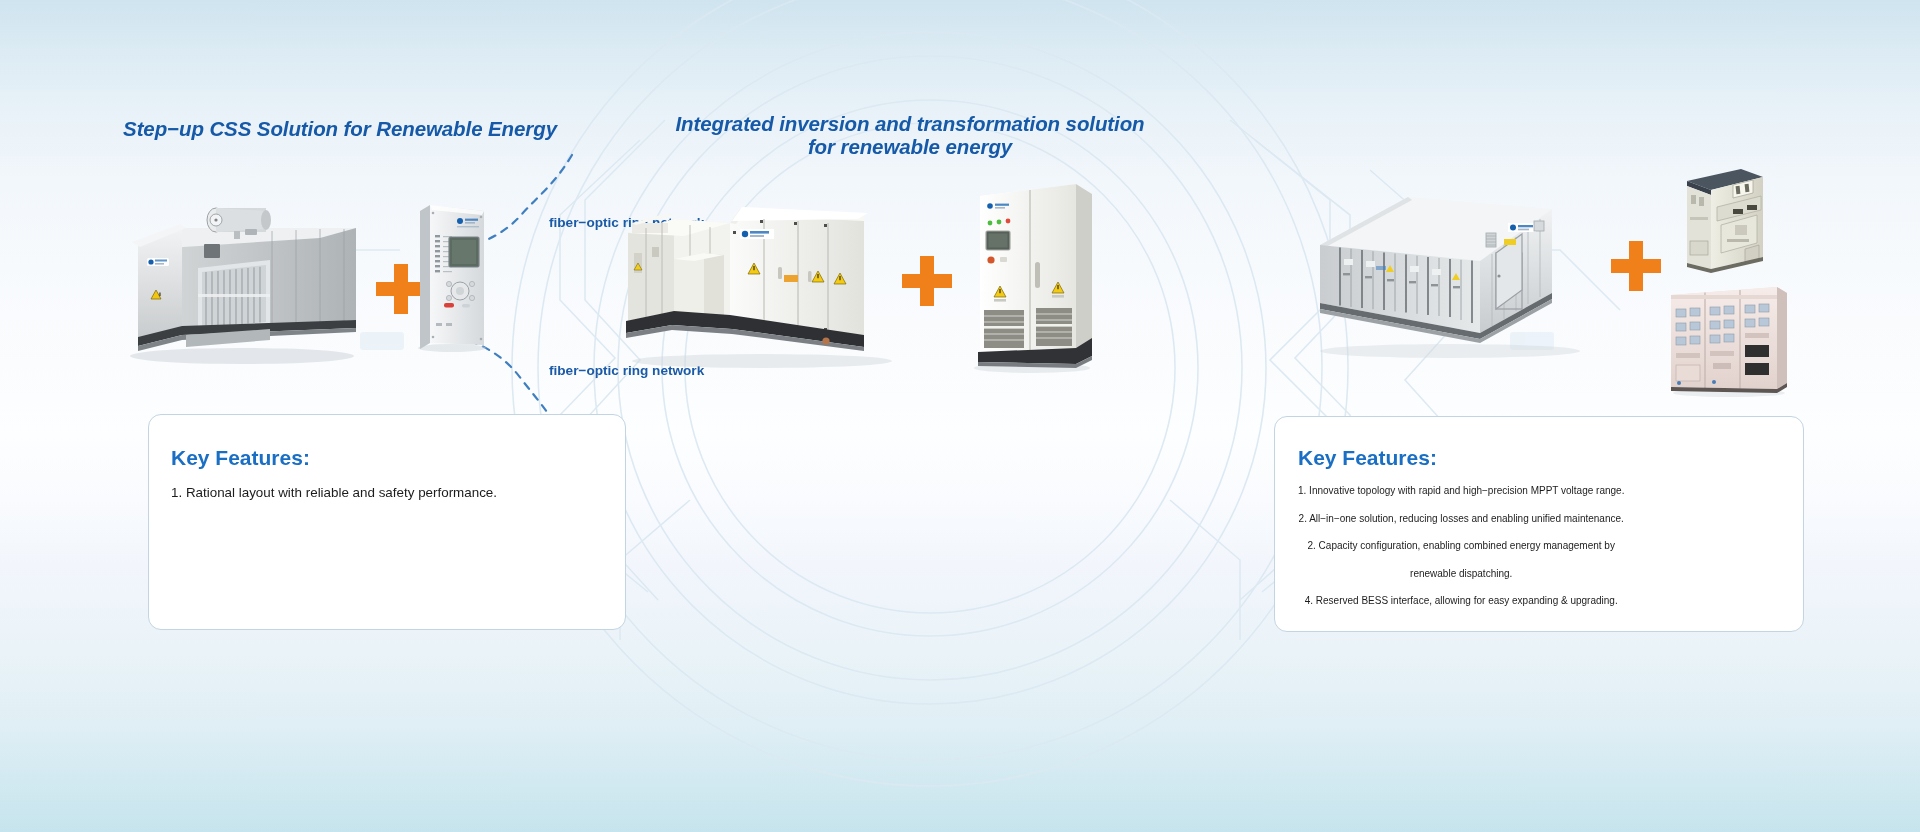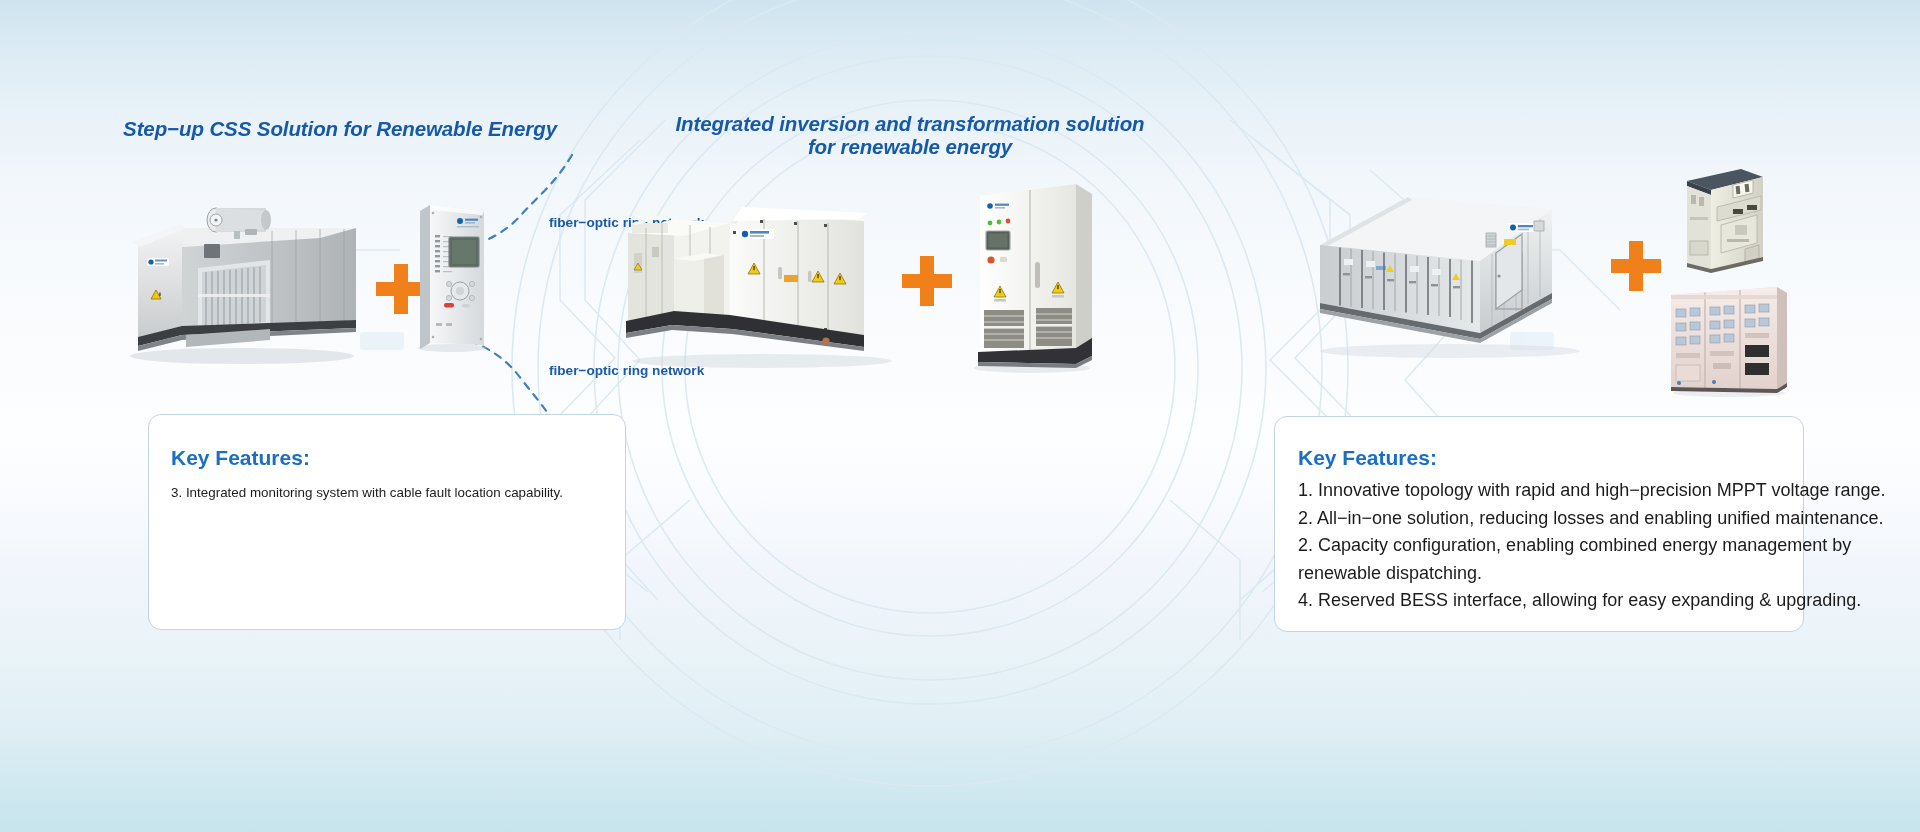--- a/index.html
+++ b/index.html
@@ -77,21 +77,21 @@
 
   .kf-list{
     position:absolute;
     color:#1c1c1c;
     font-size:13.4px;
     line-height:27px;
     margin:0;padding:0;list-style:none;
     white-space:nowrap;
   }
   #card1 .kf-list{left:22px;top:64px;}
-  #card2 .kf-list{left:23px;top:60px;font-size:18px;line-height:27.5px;}
+  #card2 .kf-list{left:23px;top:60px;font-size:10px;line-height:27.5px;text-align:center;}
   .kf-list li{white-space:nowrap;}
 
   
   .fiber-label{
     position:absolute;
     color:#1b5aa6;
     font-size:13.6px;
     font-weight:bold;
     white-space:nowrap;
   }
@@ -293,21 +293,21 @@
         <circle cx="21" cy="8" r="1.3" fill="#a9afb4"></circle>
         <circle cx="21" cy="132" r="1.3" fill="#a9afb4"></circle>
         <circle cx="69" cy="12" r="1.3" fill="#a9afb4"></circle>
         <circle cx="69" cy="134" r="1.3" fill="#a9afb4"></circle>
       </svg>
     </div>
 
     <div class="card" id="card1">
       <div class="kf-title">Key Features:</div>
       <ul class="kf-list">
-        <li>3. Integrated monitoring system with cable fault location capability.</li>
+        <li>1. Rational layout with reliable and safety performance.</li>
       </ul>
     </div>
   </div>
 
   <div class="col" id="col2">
 
     <div class="col-title">
       <div>Integrated inversion and transformation solution</div>
       <div>for renewable energy</div>
     </div>

